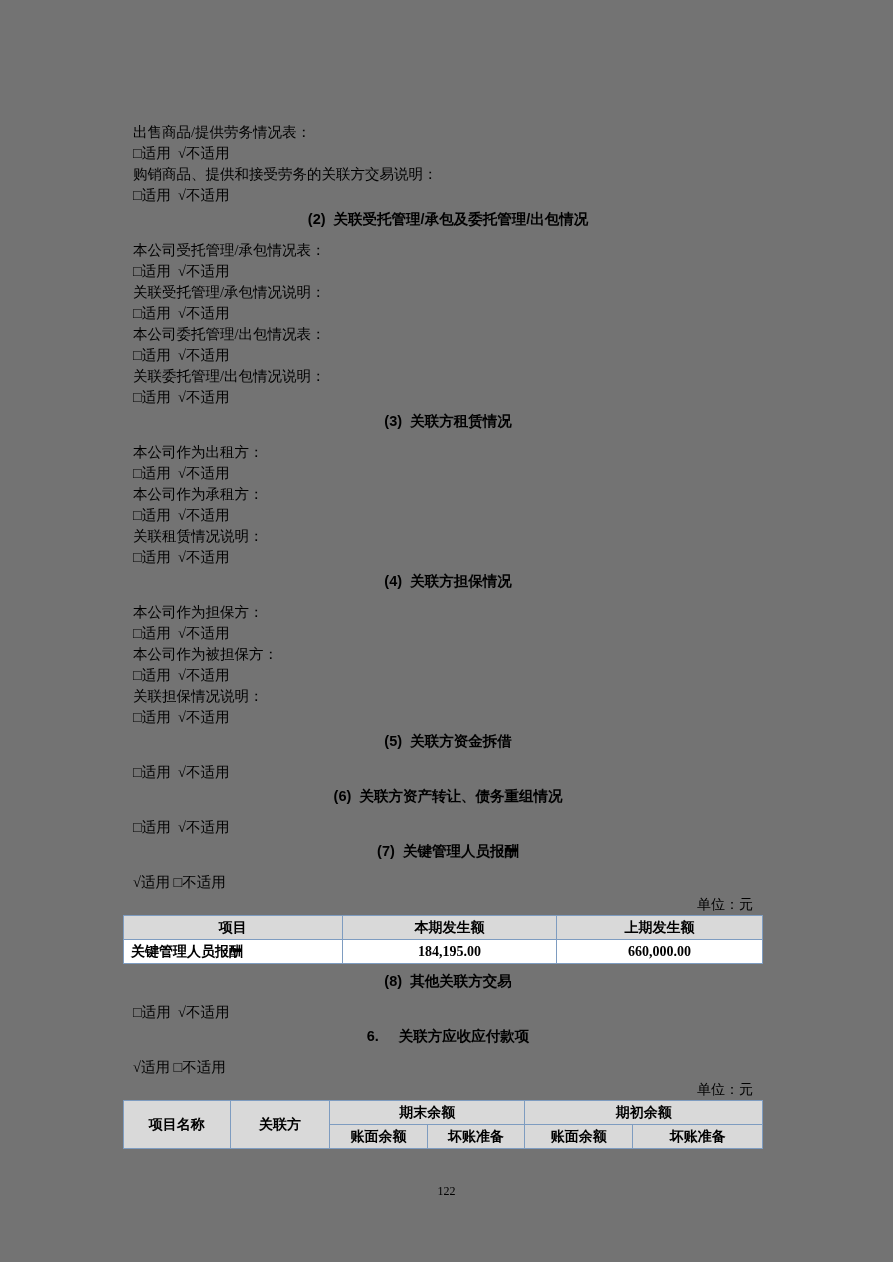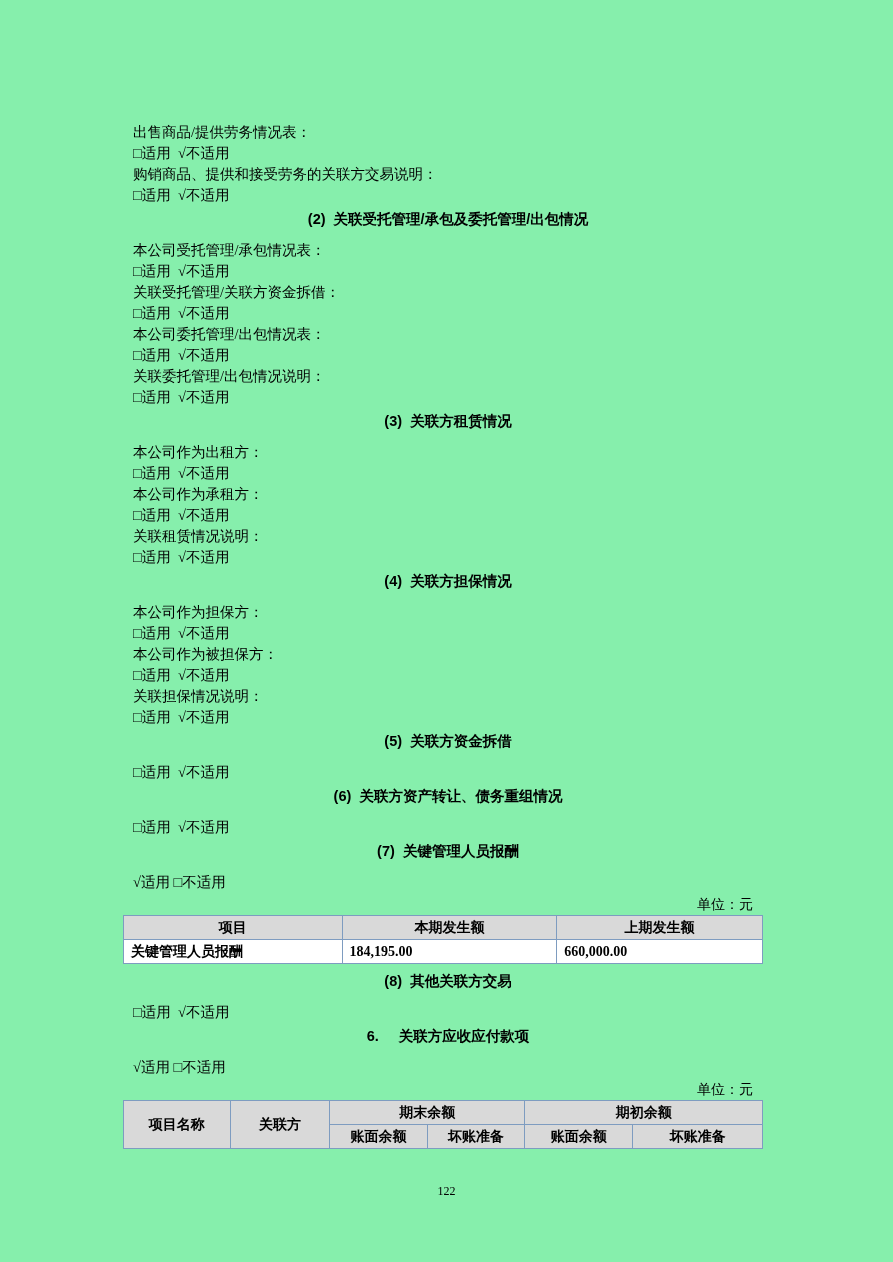--- a/index.html
+++ b/index.html
@@ -1,21 +1,21 @@
 <!DOCTYPE html>
 <html><head>
 <meta charset="utf-8">
 <style>
   * { box-sizing: border-box; }
   html, body { margin: 0; padding: 0; background: #ffffff; }
   .page {
     position: relative;
     width: 893px;
     height: 1262px;
-    background: #86efac;
+    background: #737373;
     font-family: "Liberation Serif", "DejaVu Serif", serif;
     color: #000000;
     overflow: hidden;
   }
   .content {
     position: absolute;
     left: 123px;
     top: 122px;
     width: 640px;
   }
@@ -57,21 +57,21 @@
     font-weight: bold;
   }
   table.doc-table th {
     background: #d9d9d9;
     font-weight: bold;
     text-align: center;
     font-family: Liberation Sans, sans-serif;
   }
   table.doc-table td { background: #ffffff; }
   td.align-left { text-align: left; }
-  td.align-right { text-align: left; }
+  td.align-right { text-align: center; }
   .footer {
     position: absolute;
     left: 0; top: 1181px;
     width: 100%;
     text-align: center;
     font-size: 12px;
     line-height: 20px;
   }
 </style>
 </head>
@@ -79,21 +79,21 @@
 
 <div class="page">
   <div class="content" id="content">
       <p class="body-line">出售商品/提供劳务情况表：</p>
       <p class="check-line">□适用  √不适用</p>
       <p class="body-line">购销商品、提供和接受劳务的关联方交易说明：</p>
       <p class="check-line">□适用  √不适用</p>
       <h3 class="heading">(2)  关联受托管理/承包及委托管理/出包情况</h3>
       <p class="body-line">本公司受托管理/承包情况表：</p>
       <p class="check-line">□适用  √不适用</p>
-      <p class="body-line">关联受托管理/关联方资金拆借：</p>
+      <p class="body-line">关联受托管理/承包情况说明：</p>
       <p class="check-line">□适用  √不适用</p>
       <p class="body-line">本公司委托管理/出包情况表：</p>
       <p class="check-line">□适用  √不适用</p>
       <p class="body-line">关联委托管理/出包情况说明：</p>
       <p class="check-line">□适用  √不适用</p>
       <h3 class="heading">(3)  关联方租赁情况</h3>
       <p class="body-line">本公司作为出租方：</p>
       <p class="check-line">□适用  √不适用</p>
       <p class="body-line">本公司作为承租方：</p>
       <p class="check-line">□适用  √不适用</p>

